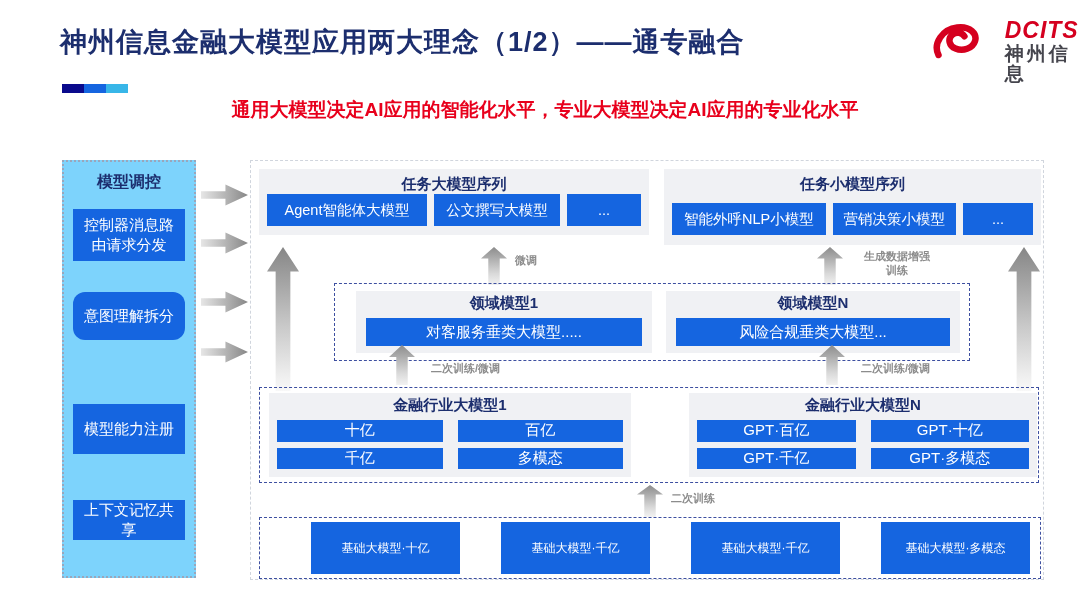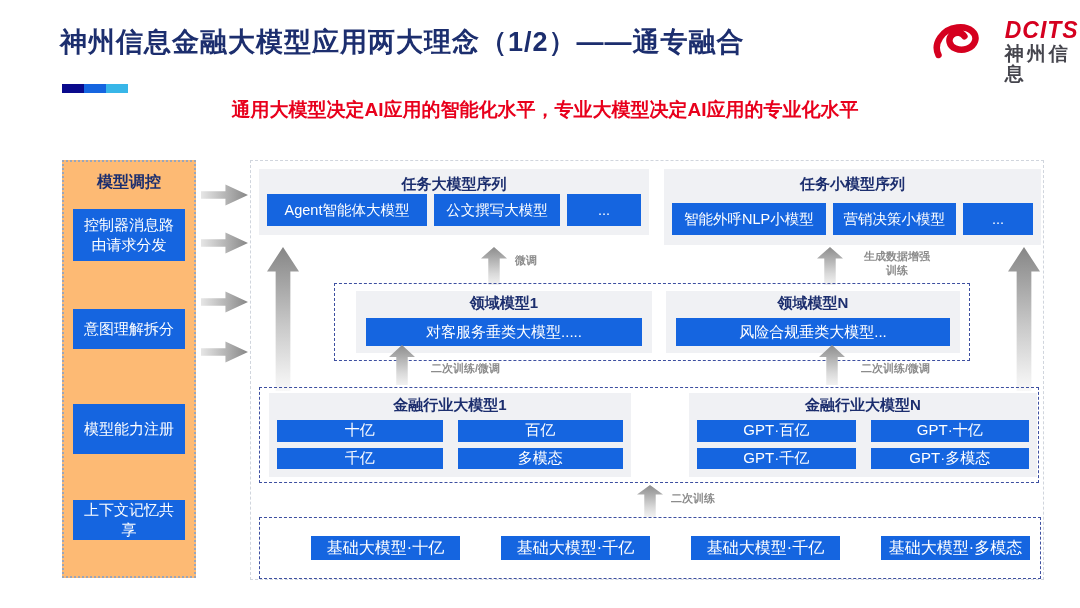--- a/index.html
+++ b/index.html
@@ -11,25 +11,25 @@
   .title { position:absolute; left:60px; top:24px; font-size:27px; font-weight:bold; color:#1c2e6e; letter-spacing:1px; white-space:nowrap; }
   .tricolor { position:absolute; left:62px; top:84px; display:flex; height:9px; }
   .tricolor span { width:22px; height:9px; display:block; }
   .subtitle { position:absolute; left:145px; top:97px; width:800px; text-align:center; font-size:19px; font-weight:bold; color:#e8001c; white-space:nowrap; }
   .logo { position:absolute; left:932px; top:18px; display:flex; gap:24px; }
   .logo-text { display:flex; flex-direction:column; line-height:1.05; }
   .logo-en { color:#d5001f; font-weight:bold; font-style:italic; font-size:23px; letter-spacing:1px; }
   .logo-cn { color:#45454d; font-weight:bold; font-size:19px; letter-spacing:3px; margin-top:2px; }
 
   
-  .sidebar { position:absolute; left:62px; top:160px; width:134px; height:418px; border:2px dotted #9aa6bb; background:#fdba74; }
+  .sidebar { position:absolute; left:62px; top:160px; width:134px; height:418px; border:2px dotted #9aa6bb; background:#7dd3fc; }
   .sidebar-title { position:absolute; left:0; top:10px; width:100%; text-align:center; font-size:16px; font-weight:bold; color:#1c2e6e; }
   .side-btn { position:absolute; left:9px; right:9px; background:#1565e0; color:#fff; font-size:15px; display:flex; align-items:center; justify-content:center; text-align:center; line-height:1.35; white-space:pre-line; }
   .side-btn.b1 { top:47px; height:52px; }
-  .side-btn.b2 { top:147px; height:40px; }
+  .side-btn.b2 { top:130px; height:48px;border-radius:12px; }
   .side-btn.b3 { top:242px; height:50px; }
   .side-btn.b4 { top:338px; height:40px; }
 
   
   .arrow-right { position:absolute; width:47px; height:24px;
     background:linear-gradient(90deg,#e6e6e6,#878787);
     clip-path:polygon(0 34%, 52% 34%, 52% 6%, 100% 50%, 52% 94%, 52% 66%, 0 66%); }
   .arrow-up-s { position:absolute; width:26px;
     background:linear-gradient(180deg,#8c8c8c,#d9d9d9 70%,#f2f2f2);
     clip-path:polygon(50% 0, 100% 30%, 72% 30%, 72% 100%, 28% 100%, 28% 30%, 0 30%); }
@@ -47,21 +47,21 @@
   .task-row { display:flex; justify-content:center; gap:7px; }
   .task-row .btn { height:32px; font-size:14.5px; }
   .dotted-box { position:absolute; border:1px dashed #3d4fa0; }
   .domain-panel { display:flex; flex-direction:column; justify-content:space-between; padding:3px 10px 7px; }
   .domain-panel .btn { height:28px; font-size:15px; }
   .ind-panel { display:flex; flex-direction:column; padding:3px 8px 8px; }
   .ind-title { height:22px; }
   .ind-grid { display:grid; grid-template-columns:1fr 1fr; gap:6px 15px; flex:1; margin-top:2px; }
   .ind-grid .btn { font-size:15px; }
   .base-box { display:flex; align-items:center; justify-content:space-between; padding:0 10px; }
-  .base-box .btn { width:181px; height:24px; font-size:16px;margin-left:41px; }
+  .base-box .btn { width:181px; height:52px; font-size:12px;margin-left:41px; }
 </style>
 </head>
 <body>
 
 <div class="canvas">
 
   <div class="title">神州信息金融大模型应用两大理念（1/2）——通专融合</div>
   <div class="logo">
     <svg width="54" height="48" viewBox="0 0 60 52">
       <path d="M8 42 C1 28 13 10 31 8 C47 6 56 16 53 25 C50 34 38 38 29 34 C21 31 19 22 25 17 C30 13 37 14 40 19" fill="none" stroke="#d5001f" stroke-width="8" stroke-linecap="round"></path>

